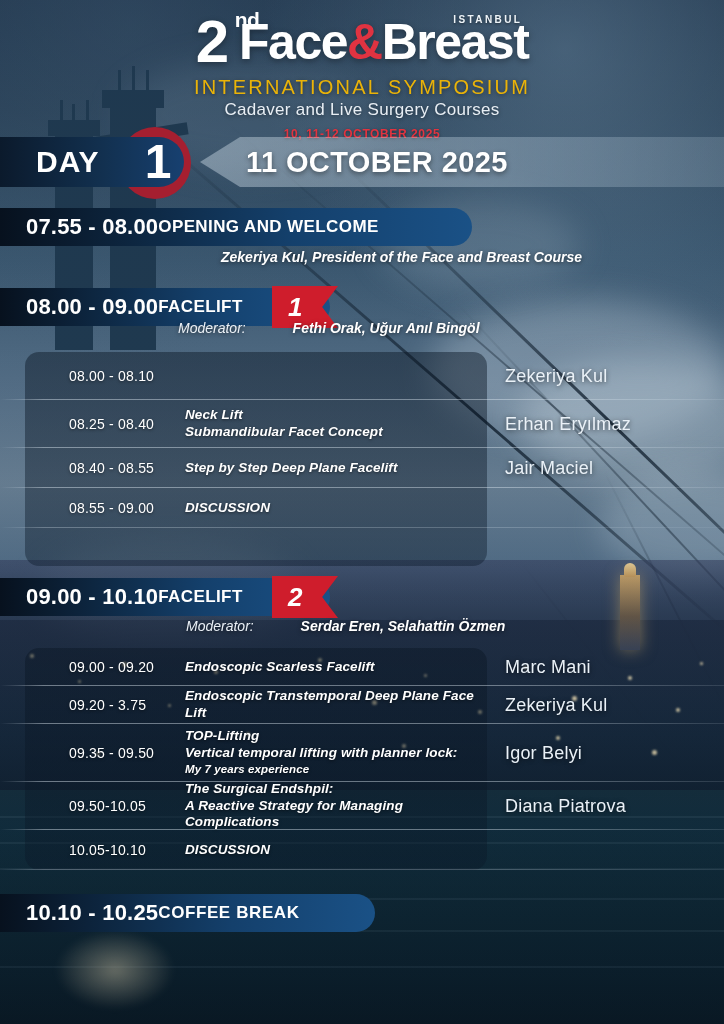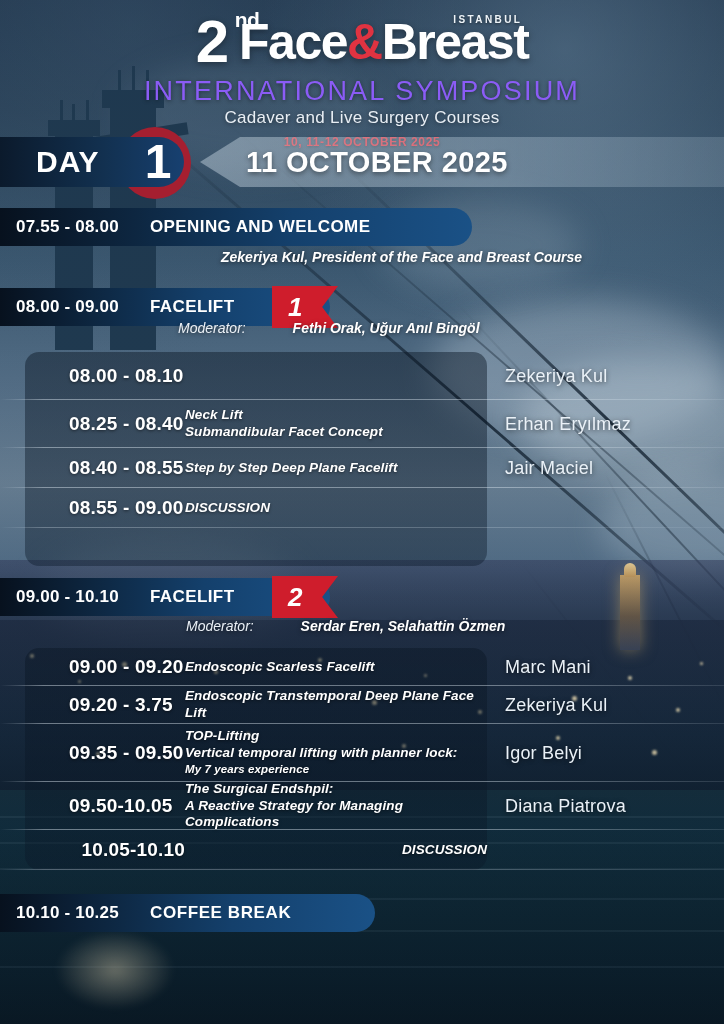--- a/index.html
+++ b/index.html
@@ -92,21 +92,21 @@
     display:inline-block;font-size:50px;font-weight:700;line-height:1;color:#fff;
     vertical-align:middle;margin-left:12px;letter-spacing:-1.5px;
     text-shadow:0 2px 6px rgba(0,0,0,.35);
   }
   .amp{color:#e03341;}
   .istanbul{
     position:absolute;right:6px;top:2px;font-size:10px;font-weight:700;
     letter-spacing:2.4px;color:#eef4f8;text-shadow:0 1px 3px rgba(0,0,0,.5);
   }
   .subtitle{
-    margin-top:4px;font-size:27px;font-weight:400;color:#8b5cf6;letter-spacing:2.2px;
+    margin-top:4px;font-size:20px;font-weight:400;color:#eab308;letter-spacing:2.2px;
     text-shadow:0 1px 4px rgba(0,0,0,.45);
   }
   .subtitle2{
     margin-top:1px;font-size:17px;color:#e8eef4;letter-spacing:.3px;
     text-shadow:0 1px 4px rgba(0,0,0,.45);
   }
   .dates{
     margin-top:7px;font-size:12px;font-weight:700;color:#e2333f;letter-spacing:.6px;
     text-shadow:0 1px 3px rgba(0,0,0,.5);
   }
@@ -142,22 +142,22 @@
   }
 
   
   .bar{
     position:absolute;left:0;height:38px;
     background:linear-gradient(90deg,#07111e 0%,#0d2640 28%,#14406c 62%,#1a5186 100%);
     border-radius:0 19px 19px 0;
     display:flex;align-items:center;
   }
   .bar .time{
-    min-width:150px;padding-left:16px;box-sizing:border-box;
-    font-size:17px;font-weight:700;color:#fff;letter-spacing:.2px;
+    min-width:150px;padding-left:26px;box-sizing:border-box;
+    font-size:22px;font-weight:700;color:#fff;letter-spacing:.2px;
   }
   .bar .name{
     font-size:17px;font-weight:700;color:#fff;letter-spacing:.4px;
   }
   .bar.break .name{letter-spacing:.6px;}
   .sub-line{
     position:absolute;font-size:14px;color:#e9eff5;font-style:italic;
     text-shadow:0 1px 4px rgba(0,0,0,.55);
   }
   .sub-line b{font-weight:700;font-style:italic;color:#ffffff;margin-left:43px;}
@@ -182,21 +182,21 @@
   .row{
     position:relative;display:flex;align-items:center;box-sizing:border-box;
     padding:0 0 0 44px;
   }
   .row:after{
     content:"";position:absolute;left:-25px;right:-237px;bottom:0;height:1px;
     background:linear-gradient(90deg,rgba(225,236,245,.0) 0%,rgba(225,236,245,.45) 6%,rgba(225,236,245,.42) 70%,rgba(225,236,245,.12) 100%);
   }
   .row.last:after{background:linear-gradient(90deg,rgba(225,236,245,.0) 0%,rgba(225,236,245,.30) 6%,rgba(225,236,245,.22) 70%,rgba(225,236,245,.06) 100%);}
   .r-time{
-    width:116px;flex:none;font-size:19px;font-weight:700;color:#ffffff;
+    width:116px;flex:none;font-size:14px;font-weight:400;color:#ffffff;
     letter-spacing:.2px;text-shadow:0 1px 3px rgba(0,0,0,.5);
   }
   .r-title{
     flex:1;font-size:13.5px;font-weight:700;font-style:italic;color:#ffffff;
     line-height:1.25;letter-spacing:.1px;text-shadow:0 1px 3px rgba(0,0,0,.5);
   }
   .r-title .small{font-size:11.5px;font-weight:700;}
   .r-speaker{
     position:absolute;left:480px;font-size:18px;font-weight:400;color:#eaf1f7;
     letter-spacing:.2px;white-space:nowrap;text-shadow:0 1px 5px rgba(0,0,0,.6);
@@ -379,21 +379,21 @@
         <div class="r-speaker">Igor Belyi</div>
       </div>
       <div class="row" style="height:48px;">
         <div class="r-time">09.50-10.05</div>
         <div class="r-title">
           <span>The Surgical Endshpil:</span><br>
           <span>A Reactive Strategy for Managing Complications</span>
         </div>
         <div class="r-speaker">Diana Piatrova</div>
       </div>
-      <div class="row last" style="height:40px;text-align:right;">
+      <div class="row last" style="height:40px;">
         <div class="r-time">10.05-10.10</div>
         <div class="r-title"><span>DISCUSSION</span></div>
       </div>
     </div>
   </div>
 
   <div class="bar break" style="top:894px;width:375px;">
     <div class="time">10.10 - 10.25</div>
     <div class="name">COFFEE BREAK</div>
   </div>

